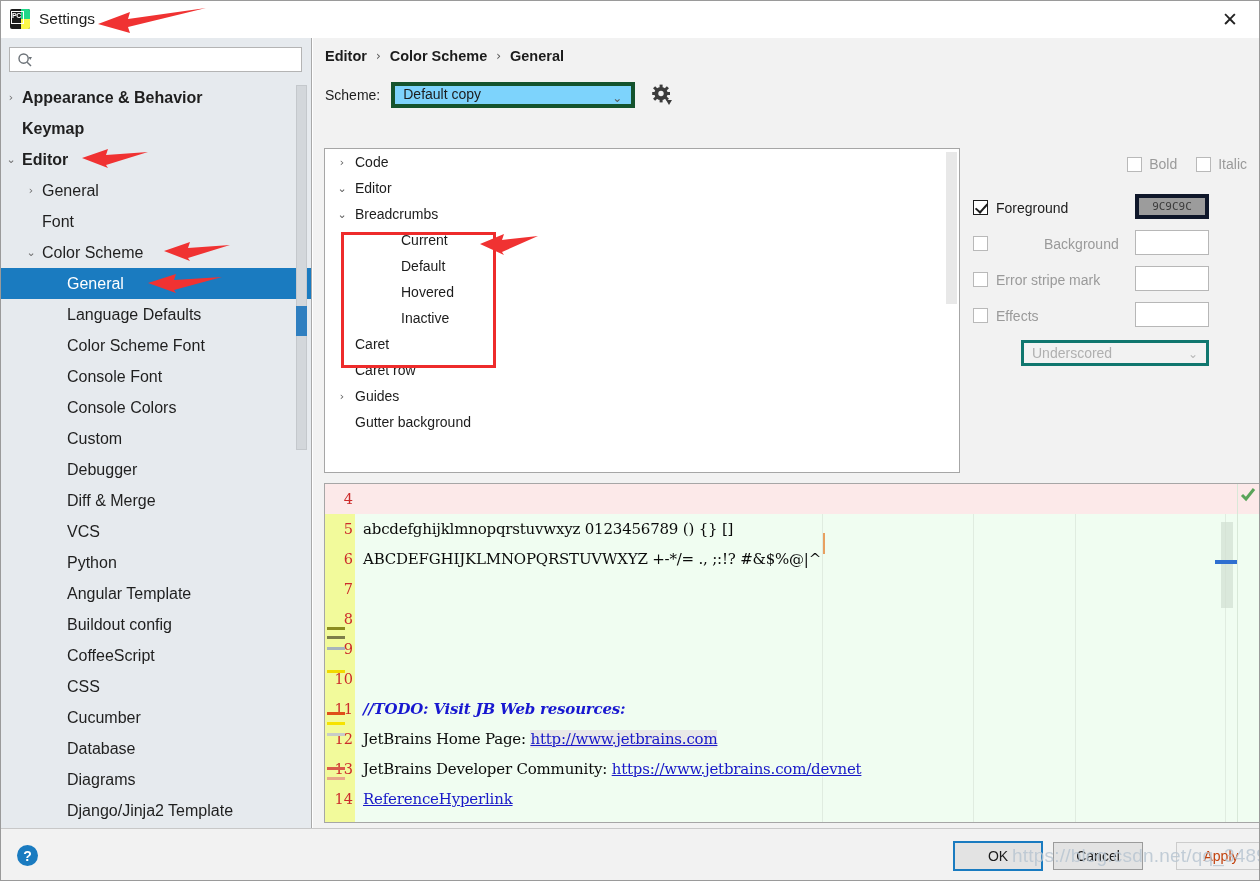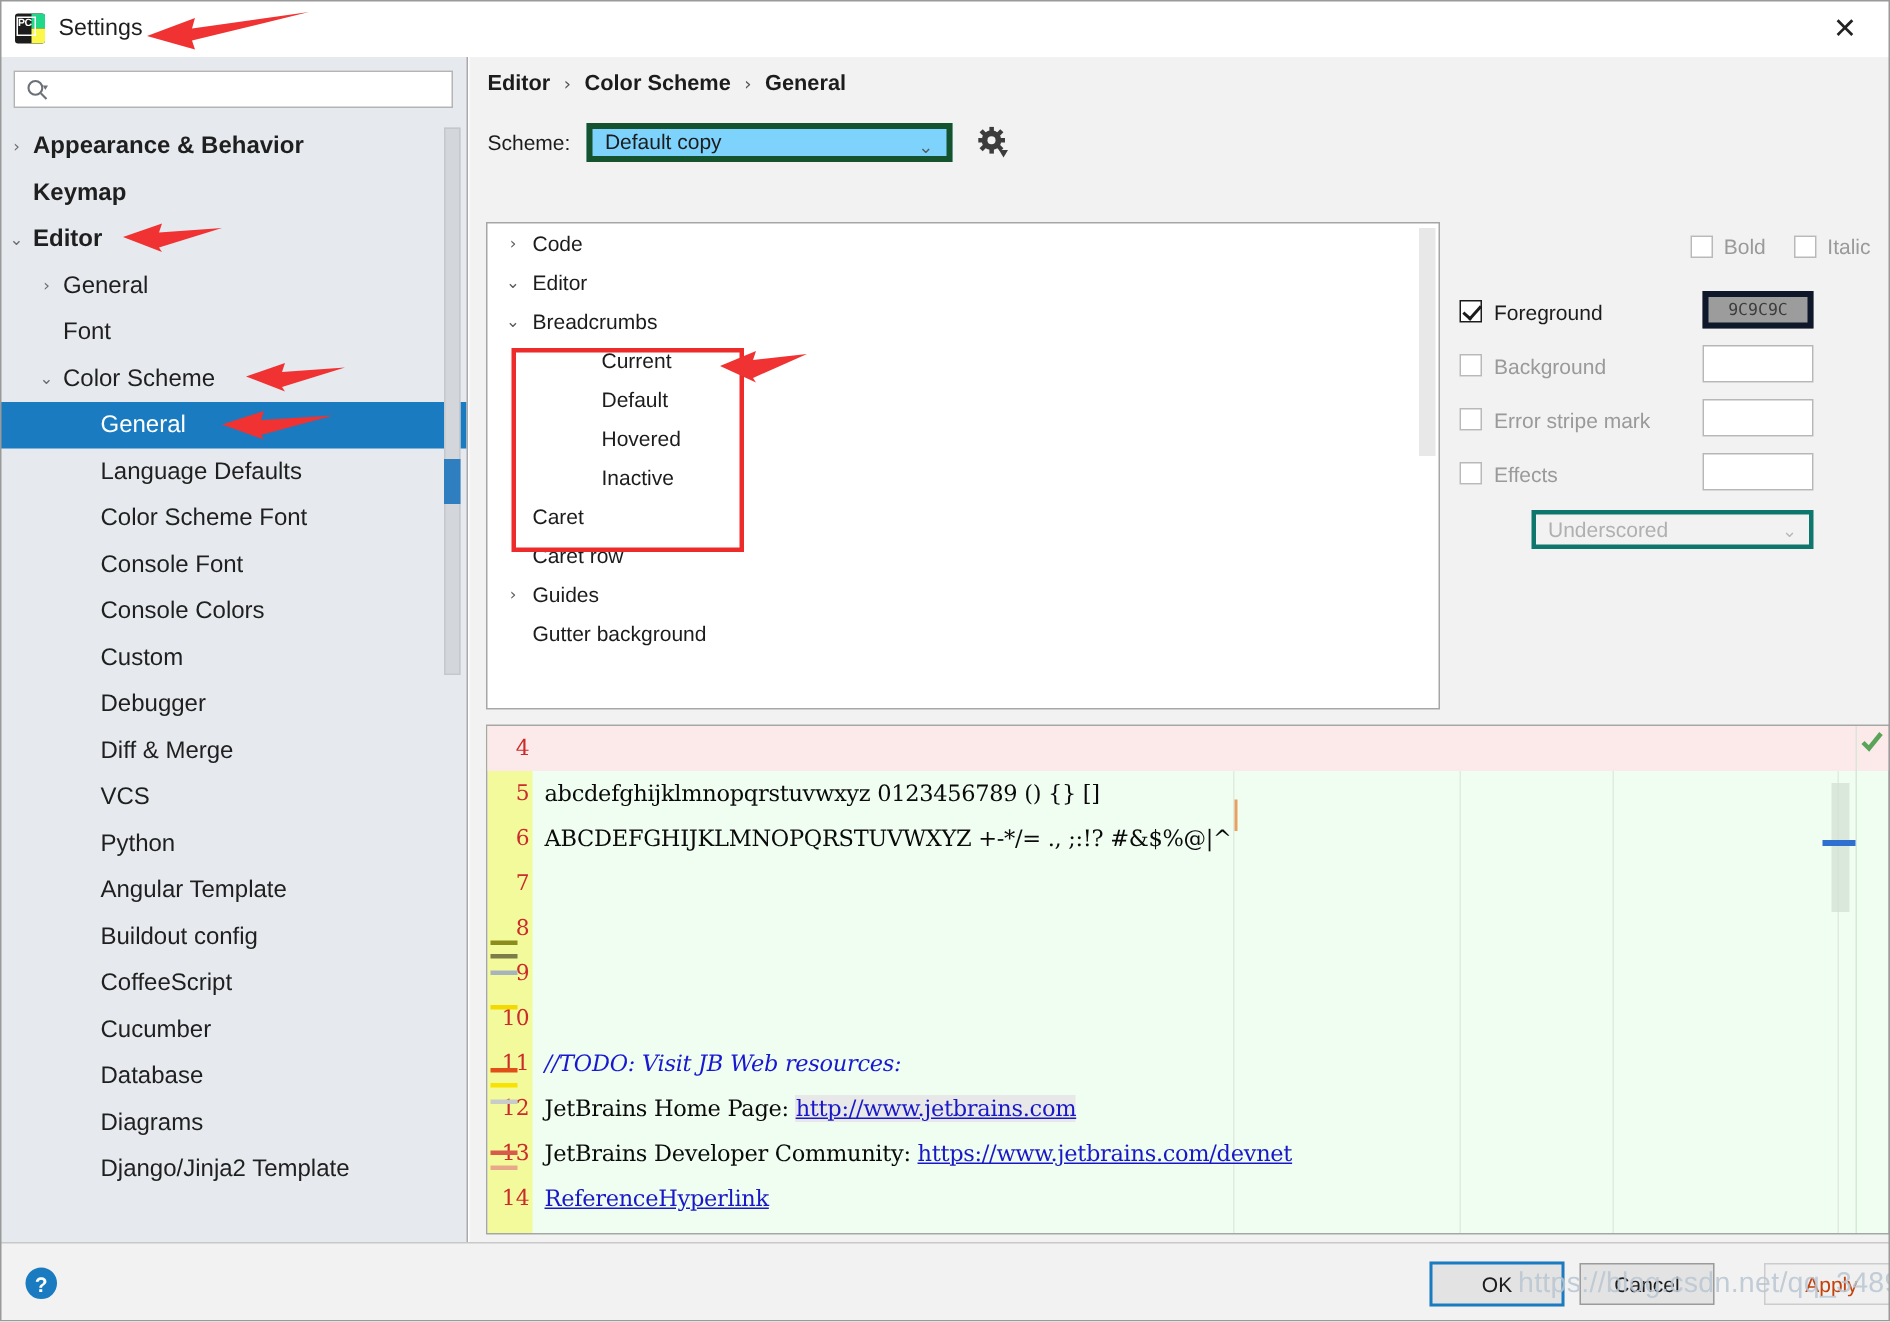--- a/index.html
+++ b/index.html
@@ -275,20 +275,25 @@
         <span class="lbl">Buildout config</span>
       </div>
       <div class="s-item lvl2">
         <span class="pad"></span>
         <span class="twisty"></span>
         <span class="lbl">CoffeeScript</span>
       </div>
       <div class="s-item lvl2">
         <span class="pad"></span>
         <span class="twisty"></span>
+        <span class="lbl">CSS</span>
+      </div>
+      <div class="s-item lvl2">
+        <span class="pad"></span>
+        <span class="twisty"></span>
         <span class="lbl">Cucumber</span>
       </div>
       <div class="s-item lvl2">
         <span class="pad"></span>
         <span class="twisty"></span>
         <span class="lbl">Database</span>
       </div>
       <div class="s-item lvl2">
         <span class="pad"></span>
         <span class="twisty"></span>
@@ -420,21 +425,21 @@
         <span class="txt">Italic</span>
       </span>
     </div>
 
     <div class="orow" style="top:46px;">
       <span class="chk on"></span>
       <span class="rl" style="color:#1c1c1c;">Foreground</span>
       <span class="sw filled">9C9C9C</span>
     </div>
 
-    <div class="orow" style="top:82px;">
+    <div class="orow" style="top:82px;gap:48px;">
       <span class="chk dim"></span>
       <span class="rl" style="color:#9a9a9a;">Background</span>
       <span class="sw"></span>
     </div>
 
     <div class="orow" style="top:118px;">
       <span class="chk dim"></span>
       <span class="rl" style="color:#9a9a9a;">Error stripe mark</span>
       <span class="sw"></span>
     </div>
@@ -490,21 +495,21 @@
       <div class="pv-line" style="top: 150px;">
         <span class="num">9</span>
         <span class="code"><span></span></span>
       </div>
       <div class="pv-line" style="top: 180px;">
         <span class="num">10</span>
         <span class="code"><span></span></span>
       </div>
       <div class="pv-line" style="top: 210px;">
         <span class="num">11</span>
-        <span class="code"><span class="blue" style="font-style: italic; font-weight: normal;">//TODO: Visit JB Web resources:</span></span>
+        <span class="code"><span class="blue" style="font-style: italic; font-weight: bold;">//TODO: Visit JB Web resources:</span></span>
       </div>
       <div class="pv-line" style="top: 240px;">
         <span class="num">12</span>
         <span class="code"><span>JetBrains Home Page: </span><span class="lnk lnkbg">http://www.jetbrains.com</span></span>
       </div>
       <div class="pv-line" style="top: 270px;">
         <span class="num">13</span>
         <span class="code"><span>JetBrains Developer Community: </span><span class="lnk">https://www.jetbrains.com/devnet</span></span>
       </div>
       <div class="pv-line" style="top: 300px;">

